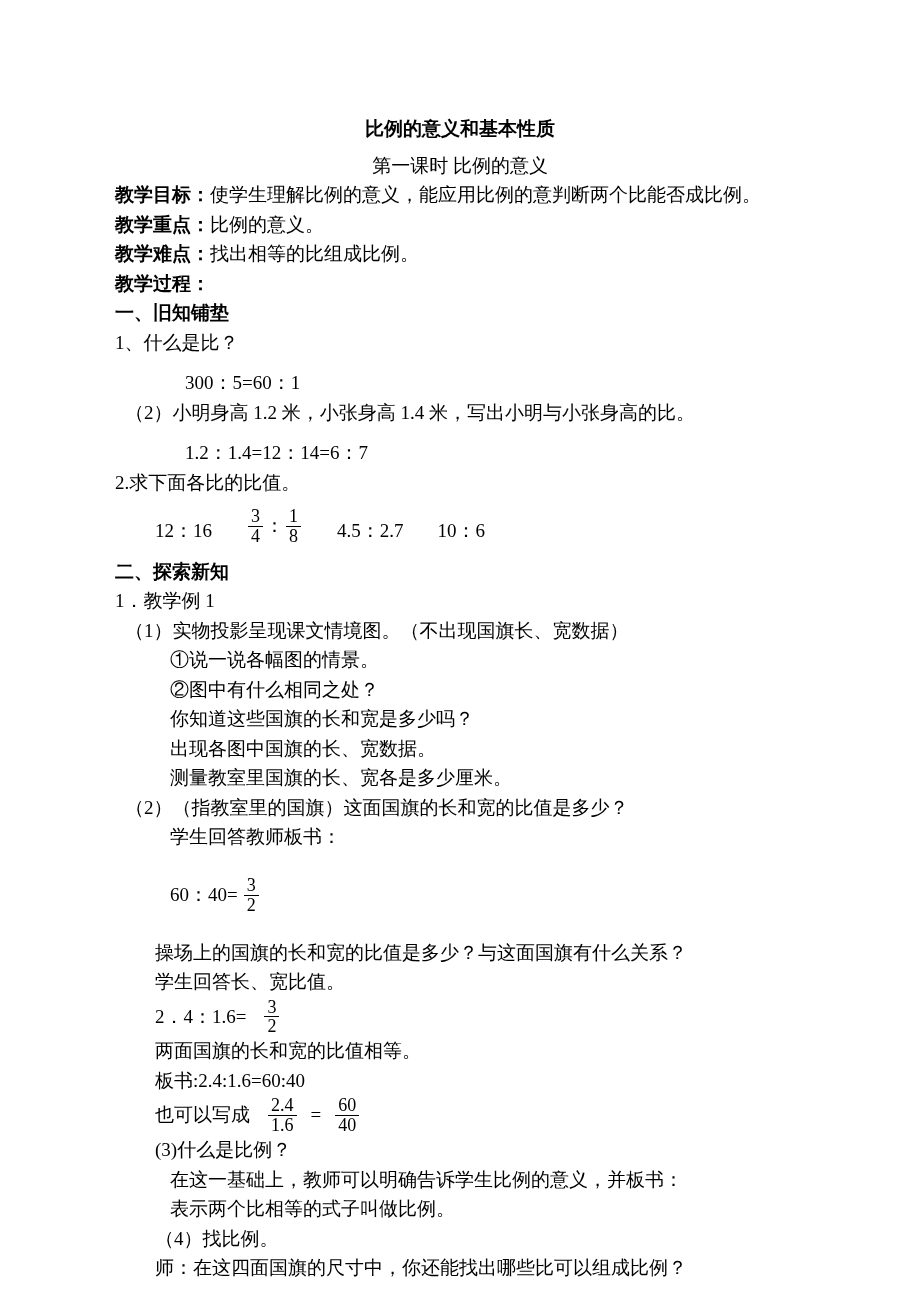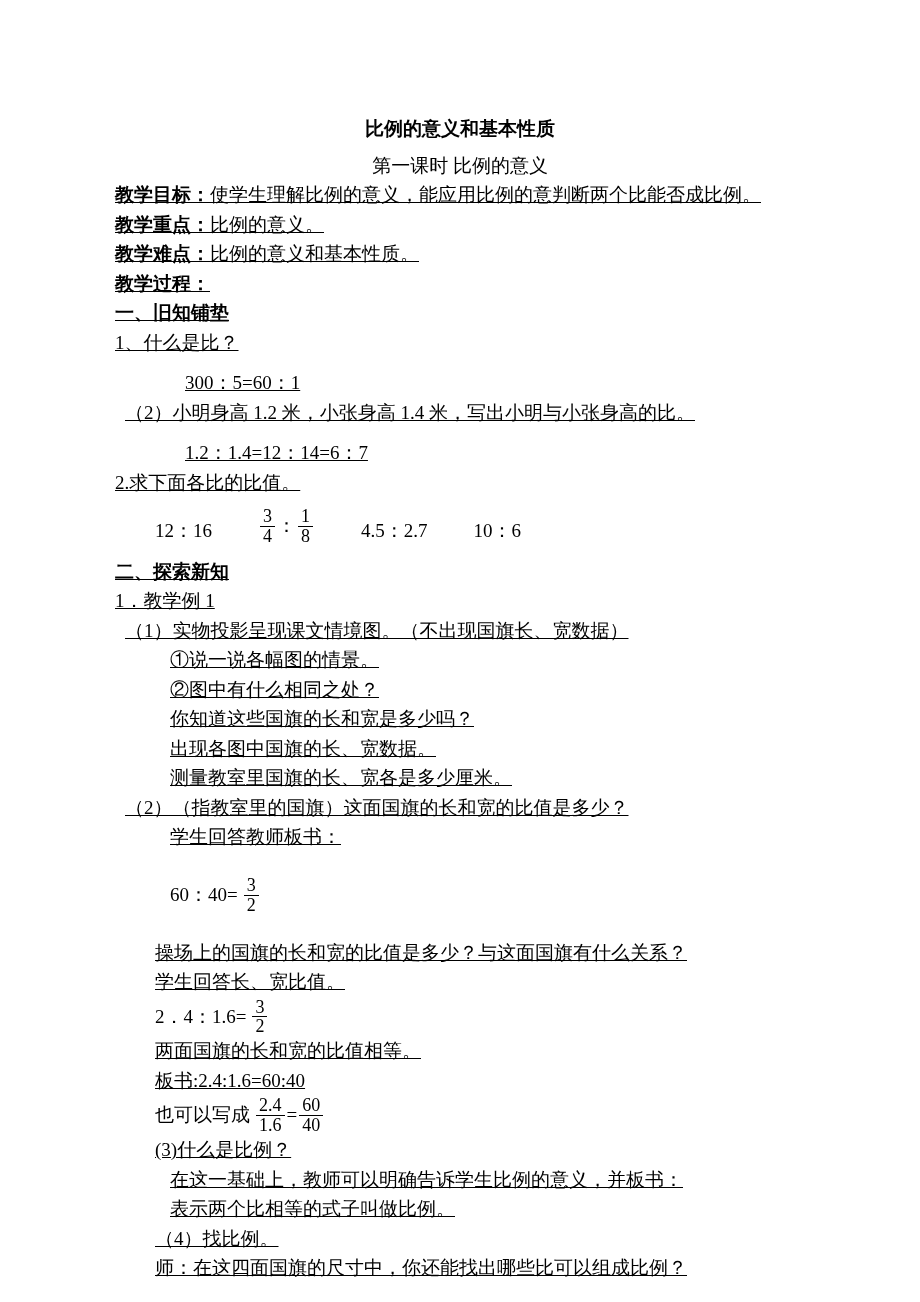--- a/index.html
+++ b/index.html
@@ -20,33 +20,32 @@
   .title {
     text-align: center;
     font-weight: bold;
   }
   .subtitle {
     text-align: center;
     margin-top: 8px;
   }
   .line {
     margin: 1px 0;
-    text-decoration: underline;
   }
   .bold {
     font-weight: bold;
   }
   .indent1 { padding-left: 10px; }
   .indent2 { padding-left: 70px; margin-top: 12px; }
   .indent3 { padding-left: 40px; }
   .indent4 { padding-left: 55px; }
   .row {
     display: flex;
     align-items: flex-end;
-    gap: 46px;
+    gap: 34px;
     padding-left: 40px;
     margin: 10px 0 12px 0;
   }
   .frac {
     display: inline-flex;
     flex-direction: column;
     align-items: center;
     vertical-align: middle;
     font-size: 18px;
     line-height: 1.05;
@@ -67,39 +66,40 @@
     display: flex;
     align-items: center;
     padding-left: 55px;
     margin: 24px 0;
   }
   .eq-line2 {
     display: flex;
     align-items: center;
     padding-left: 40px;
     margin: 0 0;
+    gap: 12px;
   }
   .gap-small { margin-right: 4px; }
 </style>
 </head>
 <body>
 
 <div class="page">
 
   <div class="title">比例的意义和基本性质</div>
   <div class="subtitle">第一课时 比例的意义</div>
 
   <div class="line">
     <span class="bold">教学目标：</span><span>使学生理解比例的意义，能应用比例的意判断两个比能否成比例。</span>
   </div>
   <div class="line">
     <span class="bold">教学重点：</span><span>比例的意义。</span>
   </div>
   <div class="line">
-    <span class="bold">教学难点：</span><span>比例的意义和基本性质。</span>
+    <span class="bold">教学难点：</span><span>找出相等的比组成比例。</span>
   </div>
   <div class="line bold">教学过程：</div>
 
   <div class="line bold">一、旧知铺垫</div>
   <div class="line">1、什么是比？</div>
   <div class="line indent2">300：5=60：1</div>
   <div class="line indent1">（2）小明身高 1.2 米，小张身高 1.4 米，写出小明与小张身高的比。</div>
   <div class="line indent2">1.2：1.4=12：14=6：7</div>
   <div class="line">2.求下面各比的比值。</div>
 

